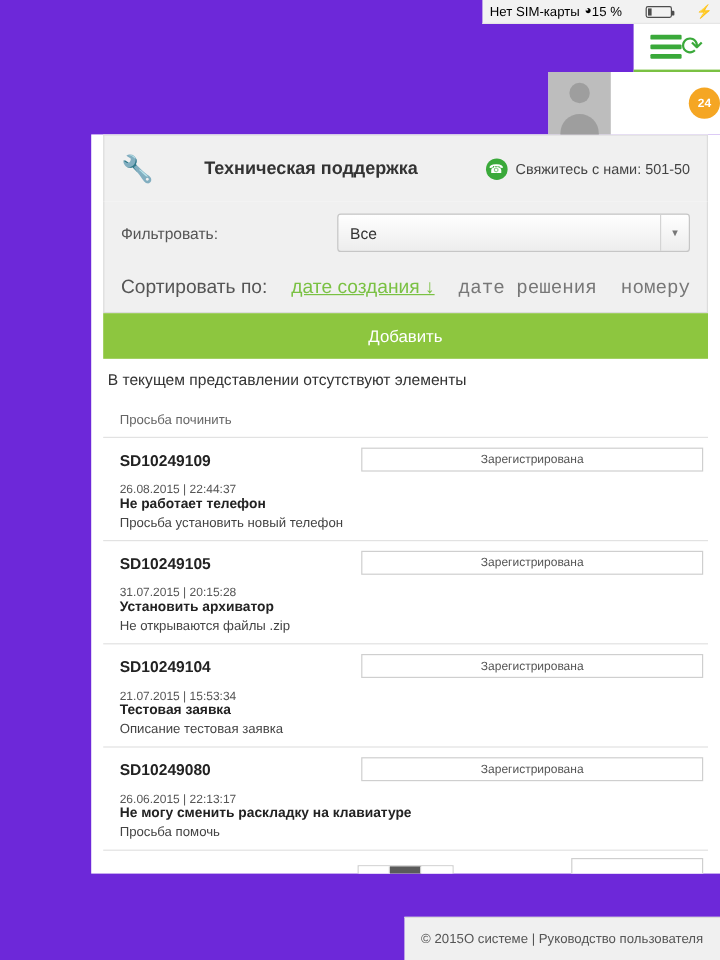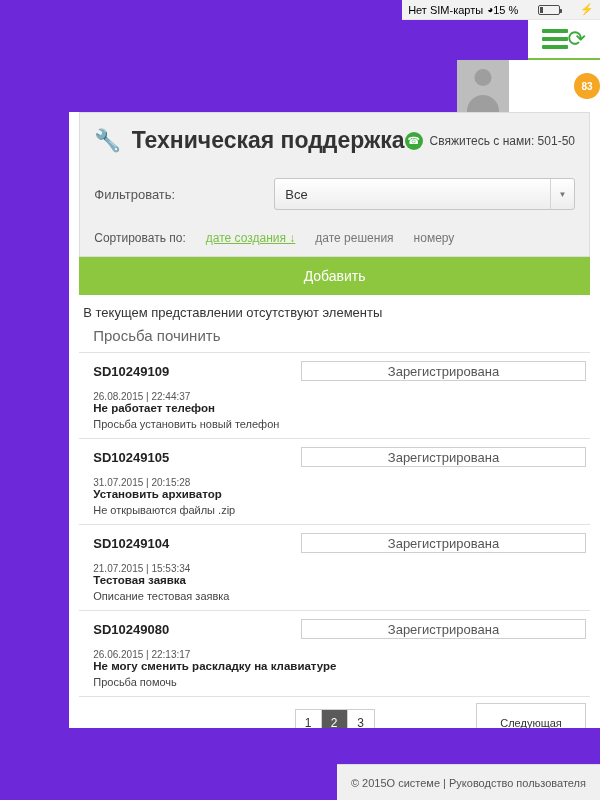--- a/index.html
+++ b/index.html
@@ -114,21 +114,21 @@
     background: #f0f0f0;
     border: 1px solid #dcdcdc;
     border-bottom: none;
     display: flex;
     align-items: center;
     padding: 12px 14px;
     height: 56px;
   }
   .wrench-icon { color: #7ac143; font-size: 22px; margin-right: 10px; }
   .panel-title {
-    font-size: 23px; font-weight: bold; color: #333;
+    font-size: 15px; font-weight: bold; color: #333; margin-left: 32px;
   }
   .contact {
     margin-left: auto; display: flex; align-items: center; font-size: 12px; color: #444;
   }
   .phone-circle {
     width: 18px; height: 18px; border-radius: 50%; background: #3aa93a;
     color: #fff; font-size: 10px; display: flex; align-items: center; justify-content: center;
     margin-right: 7px;
   }
 
@@ -157,58 +157,59 @@
     display: flex; align-items: center; justify-content: center;
     font-size: 8px; color: #777;
   }
 
   .sort-row {
     background: #f0f0f0;
     border: 1px solid #dcdcdc;
     border-top: none;
     display: flex; align-items: center; gap: 20px;
     padding: 11px 14px;
-    font-size: 12px; color: #555;
+    font-size: 16px; color: #555;
   }
   .sort-link { color: #7ac143; text-decoration: underline; cursor: pointer; }
-  .sort-link.plain { color: #777; text-decoration: none; }
+  .sort-link.plain { color: #777; text-decoration: none; font-family: Liberation Mono, monospace; }
 
   .add-button {
     background: #8dc63f;
     color: #fff;
     text-align: center;
     font-size: 14px;
     padding: 11px 0;
     cursor: pointer;
   }
 
   .empty-msg {
     font-size: 13px; color: #333;
     padding: 10px 4px 4px 4px;
   }
   .sub-msg {
-    font-size: 15px; color: #666;
+    font-size: 11px; color: #666;
     padding: 3px 4px 8px 14px;
+    margin-top: 13px;
   }
 
   
   .ticket {
     border-top: 1px solid #e2e2e2;
     padding: 8px 4px 8px 14px;
   }
   .ticket:first-of-type { border-top: 1px solid #e2e2e2; }
   .ticket-top { display: flex; align-items: center; }
   .ticket-id { font-size: 13px; font-weight: bold; color: #222; }
   .status-field {
     margin-left: auto;
     width: 285px; height: 20px;
     border: 1px solid #cfcfcf;
     background: #fff;
     display: flex; align-items: center; justify-content: center;
-    font-size: 13px; color: #555;
+    font-size: 10px; color: #555;
   }
   .ticket-date { font-size: 10px; color: #555; margin-top: 10px; }
   .ticket-title { font-size: 11.5px; font-weight: bold; color: #222; margin-top: 0; }
   .ticket-desc { font-size: 11px; color: #444; margin-top: 4px; }
 
   
   .pager {
     border-top: 1px solid #e2e2e2;
     display: flex; align-items: center; justify-content: center;
     padding: 12px 4px;
@@ -268,21 +269,21 @@
         <span></span>
     </div>
     <div class="refresh-icon">⟳</div>
   </div>
 
   <div class="userbar">
     <div class="avatar">
       <div class="head"></div>
         <div class="body"></div>
     </div>
-    <div class="badge">83</div>
+    <div class="badge">24</div>
   </div>
 
   <div class="page">
 
     <div class="panel-header">
       <span class="wrench-icon">🔧</span>
       <span class="panel-title">Техническая поддержка</span>
       <span class="contact">
         <span class="phone-circle">☎</span>
         <span>Свяжитесь с нами: 501-50</span>

